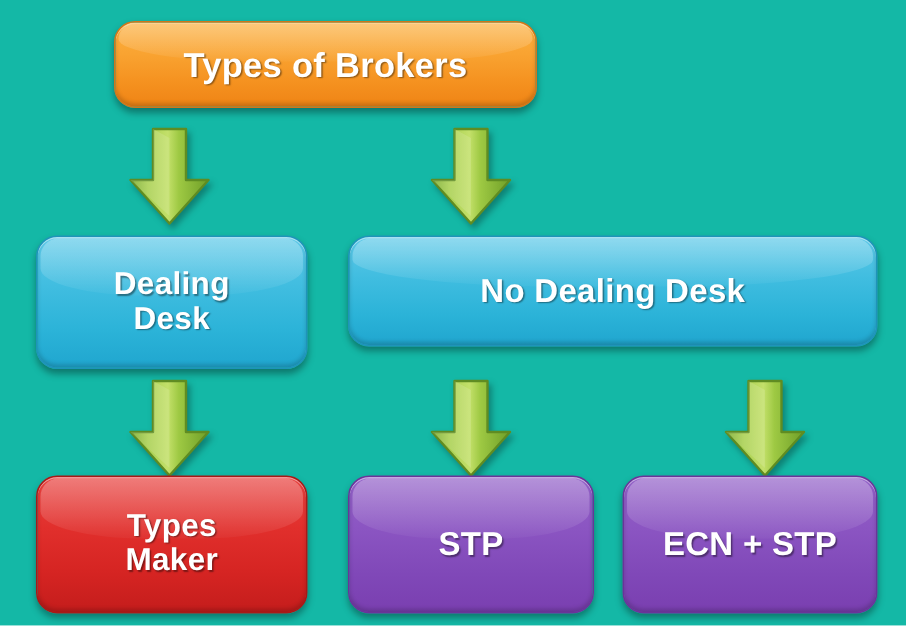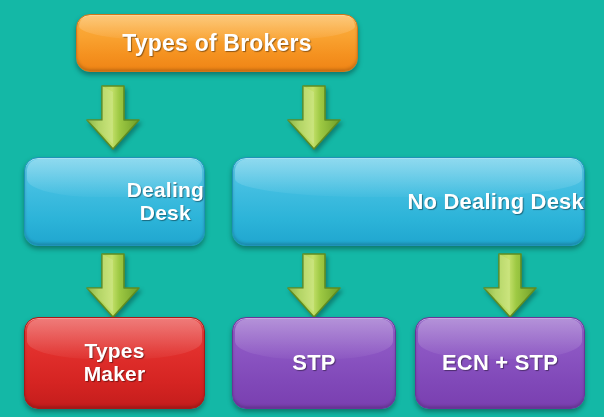--- a/index.html
+++ b/index.html
@@ -62,35 +62,34 @@
   }
 
   
   .node.orange {
     background: linear-gradient(to bottom, #fbb040 0%, #f9a331 38%, #f59220 70%, #ef8415 100%);
     border: 1px solid #d0761a;
   }
   .node.cyan {
     background: linear-gradient(to bottom, #5ec9e8 0%, #40bde0 38%, #2bb3d8 72%, #20a6cf 100%);
     border: 1px solid #1f93b9;
-    justify-content: flex-end;
   }
   .node.red {
     background: linear-gradient(to bottom, #e8423f 0%, #e12f2c 38%, #d52422 72%, #c41d1c 100%);
     border: 1px solid #a81917;
   }
   .node.purple {
     background: linear-gradient(to bottom, #9362c8 0%, #8b55c2 38%, #8048b8 72%, #7a3fb0 100%);
     border: 1px solid #6a3499;
   }
 
   
   #node-root          { left: 76px;  top: 14px;  width: 282px; height: 58px;  font-size: 23px; }
   #node-dealing-desk  { left: 24px;  top: 157px; width: 181px; height: 89px;  font-size: 21px; }
-  #node-no-dealing    { left: 232px; top: 157px; width: 353px; height: 89px;  font-size: 22px; }
+  #node-no-dealing    { left: 232px; top: 157px; width: 353px; height: 74px;  font-size: 22px; }
   #node-market-maker  { left: 24px;  top: 317px; width: 181px; height: 92px;  font-size: 21px; }
   #node-stp           { left: 232px; top: 317px; width: 164px; height: 92px;  font-size: 22px; }
   #node-ecn-stp       { left: 415px; top: 317px; width: 170px; height: 92px;  font-size: 22px; }
 
   
   .arrow {
     position: absolute;
     filter: drop-shadow(2px 3px 2px rgba(0,0,0,0.30));
   }
   .arrow svg { display: block; }

